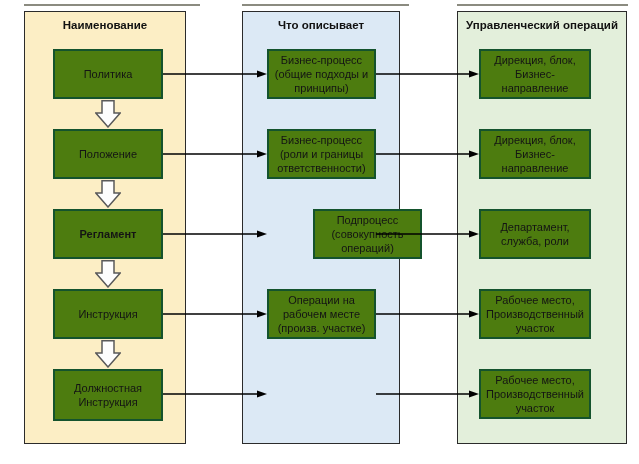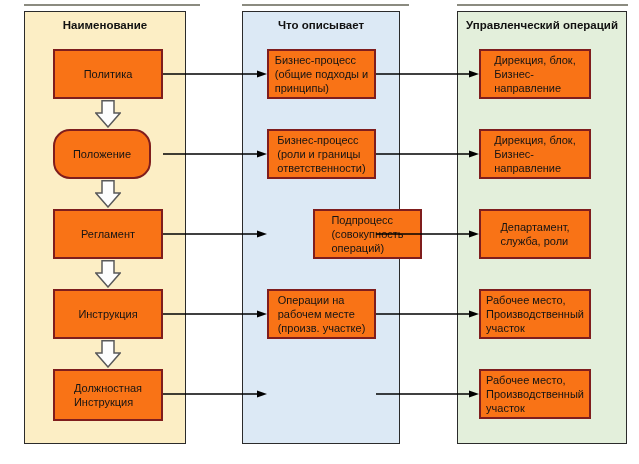--- a/index.html
+++ b/index.html
@@ -9,22 +9,22 @@
   }
   .artifact{position:absolute;height:2px;background:#8b8b80;top:4px;}
   .panel{
     position:absolute;top:11px;height:433px;border:1.5px solid #2b2b2b;box-sizing:border-box;
   }
   .panel-title{
     margin-top:7px;text-align:center;font-weight:bold;font-size:11.5px;color:#111;
     white-space:nowrap;
   }
   .node{
-    position:absolute;box-sizing:border-box;background:#f97316;border:2px solid #7f1d1d;
-    display:flex;align-items:center;justify-content:center;text-align:left;
+    position:absolute;box-sizing:border-box;background:#4d7c0f;border:2px solid #14532d;
+    display:flex;align-items:center;justify-content:center;text-align:center;
     font-size:11px;line-height:14px;white-space:pre-line;padding:1px 2px;color:#141414;
   }
   .darrow{position:absolute;width:26px;height:28px;}
   .conn{position:absolute;height:10px;}
   svg{display:block;}
 </style>
 </head>
 <body>
 
 <div class="canvas">
@@ -37,22 +37,22 @@
     <div class="panel-title">Наименование</div>
   </section>
   <section class="panel" style="left: 242px; width: 158px; background: rgb(220, 233, 245);">
     <div class="panel-title">Что описывает</div>
   </section>
   <section class="panel" style="left: 457px; width: 170px; background: rgb(227, 239, 219);">
     <div class="panel-title">Управленческий операций</div>
   </section>
 
   <div class="node" style="left:53px;top:49px;width:110px;height:50px;">Политика</div>
-  <div class="node" style="left:53px;top:129px;width:98px;height:50px;border-radius:17px;">Положение</div>
-  <div class="node" style="left:53px;top:209px;width:110px;height:50px;">Регламент</div>
+  <div class="node" style="left:53px;top:129px;width:110px;height:50px;">Положение</div>
+  <div class="node" style="left:53px;top:209px;width:110px;height:50px;font-weight:bold;">Регламент</div>
   <div class="node" style="left:53px;top:289px;width:110px;height:50px;">Инструкция</div>
   <div class="node" style="left:53px;top:369px;width:110px;height:52px;">Должностная
 Инструкция</div>
 
   <div class="node" style="left:267px;top:49px;width:109px;height:50px;">Бизнес-процесс
 (общие подходы и
 принципы)</div>
   <div class="node" style="left:267px;top:129px;width:109px;height:50px;">Бизнес-процесс
 (роли и границы
 ответственности)</div>

